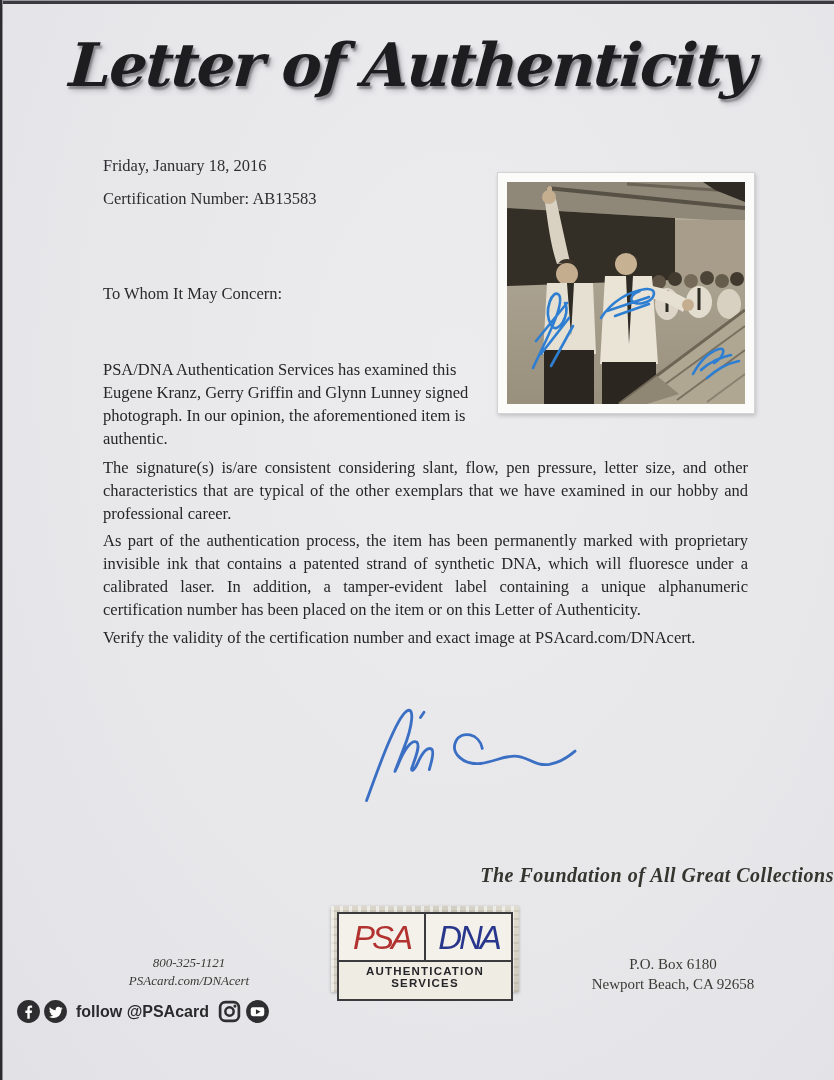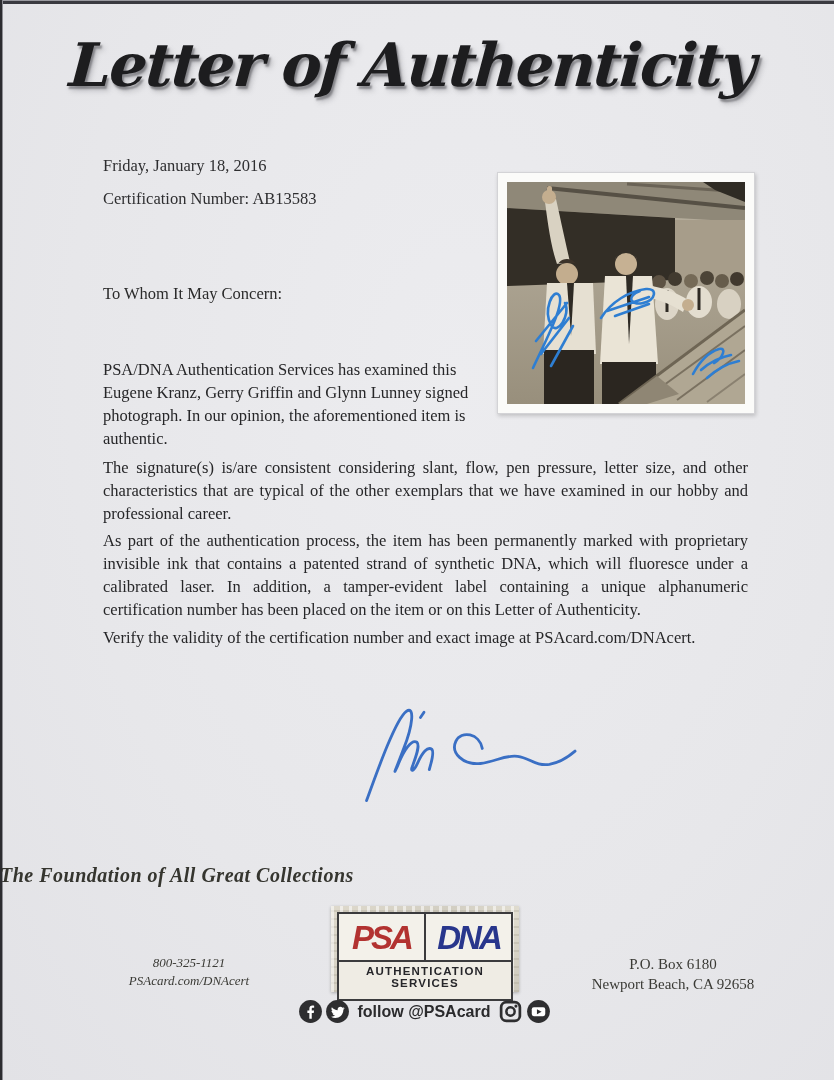--- a/index.html
+++ b/index.html
@@ -48,50 +48,50 @@
     background:#fbfbf9;padding:9px;
     border:1px solid #d3d3d6;
     box-shadow:1px 2px 4px rgba(0,0,0,0.18);
   }
   .photo-frame svg{display:block;}
 
   
   .main-signature{position:absolute;top:693px;left:318px;width:265px;height:118px;}
 
   .tagline{
-    position:absolute;top:864px;left:0;right:0;text-align:left;
+    position:absolute;top:864px;left:0;right:0;text-align:right;
     font-size:20px;font-style:italic;font-weight:bold;color:#35352f;
     letter-spacing:0.5px;
   }
 
   
   .sticker{
     position:absolute;top:906px;left:331px;width:176px;height:74px;
     padding:6px;
     background:
       repeating-linear-gradient(90deg, rgba(255,255,255,0.55) 0 3px, rgba(0,0,0,0) 3px 9px),
       repeating-linear-gradient(0deg, rgba(170,165,150,0.35) 0 2px, rgba(0,0,0,0) 2px 8px),
       linear-gradient(135deg,#ded9cc,#d2cec2 45%,#e0dccf 70%,#cdc9bd);
     box-shadow:0 1px 3px rgba(0,0,0,0.25);
   }
   .logo-box{display:flex;height:46px;border:2px solid #3b3b3d;background:#f3f1ea;}
   .logo-cell{flex:1;display:flex;align-items:center;justify-content:center;
-    font-family:"Liberation Sans", sans-serif;font-weight:bold;font-style:italic;
+    font-family:"Liberation Sans", sans-serif;font-weight:normal;font-style:italic;
     font-size:33px;letter-spacing:-3px;line-height:1;}
   .psa-cell{color:#b23230;border-right:2px solid #3b3b3d;}
   .dna-cell{color:#28368c;}
   .services-strip{
     border:2px solid #3b3b3d;border-top:none;background:#efece4;
     font-family:"Liberation Sans", sans-serif;font-size:11.5px;letter-spacing:1.2px;
     text-align:center;color:#26262a;padding:3px 0 10px 0;font-weight:bold;
   }
 
   
   .social{position:absolute;top:999px;left:16px;right:0;display:flex;
-    justify-content:center;align-items:center;gap:2px;}
+    align-items:center;gap:2px;}
   .social svg{display:block;}
   .follow-text{font-family:"Liberation Sans", sans-serif;font-weight:bold;
     font-size:16px;color:#2a2a2c;margin:0 6px;}
 
   .contact-left{position:absolute;top:954px;left:106px;width:166px;text-align:center;
     font-size:13px;line-height:1.35;color:#3a3a35;font-style:italic;}
   .contact-right{position:absolute;top:954px;left:572px;width:202px;text-align:center;
     font-size:15px;line-height:1.35;color:#3a3a35;}
 </style>
 </head>

